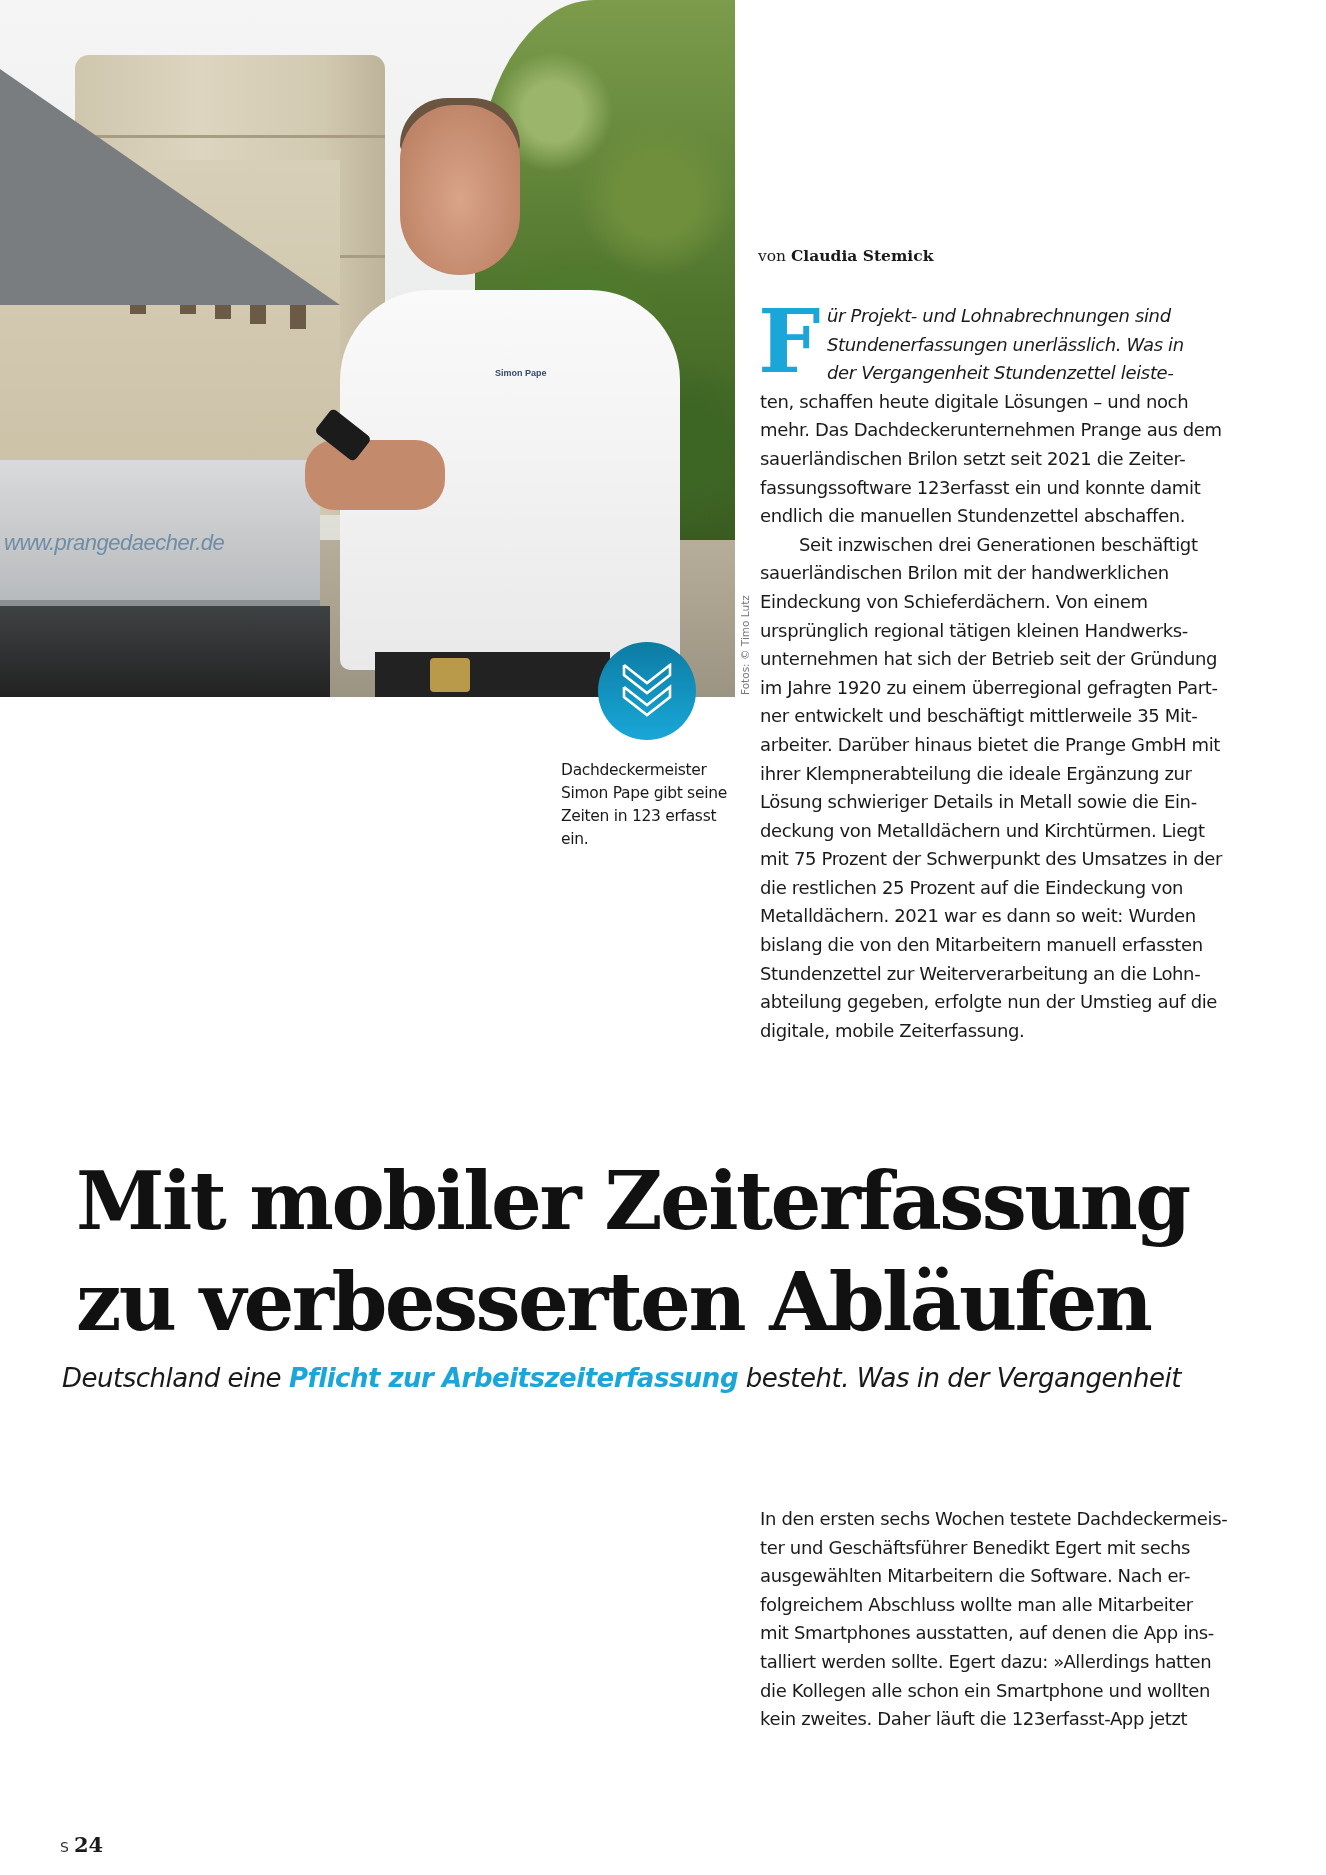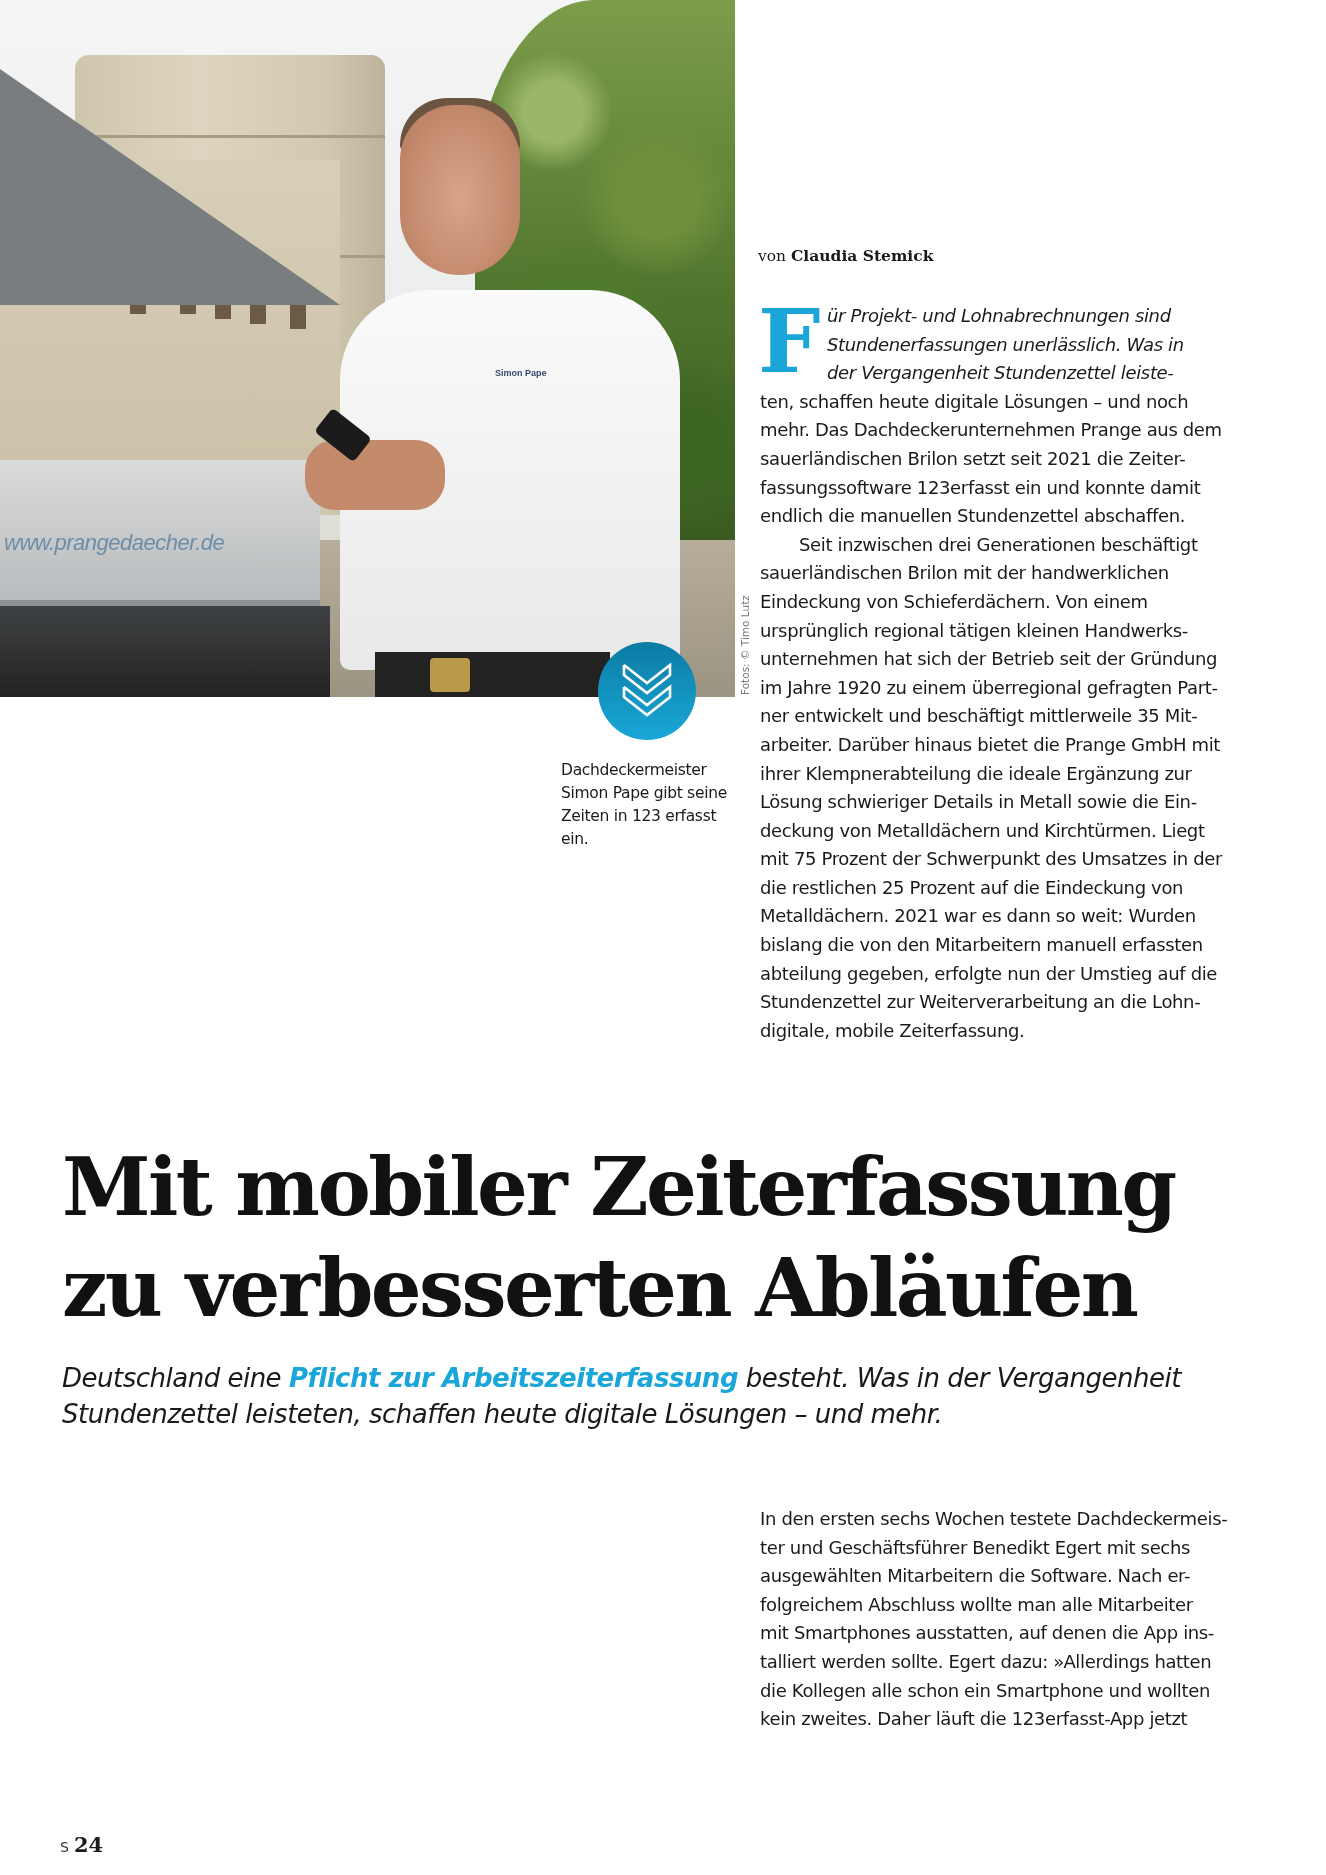--- a/index.html
+++ b/index.html
@@ -63,21 +63,21 @@
   .col { position: absolute; left: 760px; width: 480px; font: 18px/28.6px "DejaVu Sans", sans-serif; color: #1a1a1a;
          letter-spacing: -0.35px; }
   .col p { margin: 0; white-space: nowrap; }
   .col1 { top: 302px; }
   .col2 { top: 1505px; }
   .dropcap { position: absolute; left: -2px; top: -5px; font: bold 88px/1 "DejaVu Serif", serif; color: #1aa6d8; }
   .indent-drop { padding-left: 67px; font-style: italic; }
   .indent-para { padding-left: 39px; }
 
   
-  .headline { position: absolute; left: 62px; top: 1137px; margin: 0; font: bold 80px/101px "DejaVu Serif", serif;
+  .headline { position: absolute; left: 62px; top: 1137px; margin: 14px; font: bold 80px/101px "DejaVu Serif", serif;
               color: #111; letter-spacing: -2.6px; white-space: nowrap; }
 
   
   .deck { position: absolute; left: 62px; top: 1360px; font: italic 26px/36px "DejaVu Sans", sans-serif; color: #1a1a1a;
           letter-spacing: -0.5px; white-space: nowrap; }
   .deck .hl { color: #1aa6d8; font-weight: bold; }
 
   
   .folio { position: absolute; left: 60px; top: 1832px; font: 17px "DejaVu Sans", sans-serif; color: #1a1a1a; }
   .folio .prefix { font-size: 14px; margin-right: 5px; color: #333; }
@@ -153,36 +153,33 @@
   <p>im Jahre 1920 zu einem überregional gefragten Part-</p>
   <p>ner entwickelt und beschäftigt mittlerweile 35 Mit-</p>
   <p>arbeiter. Darüber hinaus bietet die Prange GmbH mit</p>
   <p>ihrer Klempnerabteilung die ideale Ergänzung zur</p>
   <p>Lösung schwieriger Details in Metall sowie die Ein-</p>
   <p>deckung von Metalldächern und Kirchtürmen. Liegt</p>
   <p>mit 75 Prozent der Schwerpunkt des Umsatzes in der</p>
   <p>die restlichen 25 Prozent auf die Eindeckung von</p>
   <p>Metalldächern. 2021 war es dann so weit: Wurden</p>
   <p>bislang die von den Mitarbeitern manuell erfassten</p>
+  <p>Stundenzettel zur Weiterverarbeitung an die Lohn-</p>
   <p>abteilung gegeben, erfolgte nun der Umstieg auf die</p>
-  <p>Stundenzettel zur Weiterverarbeitung an die Lohn-</p>
   <p>digitale, mobile Zeiterfassung.</p>
 </div>
 
 <h1 class="headline">
   <div>Mit mobiler Zeiterfassung</div>
   <div>zu verbesserten Abläufen</div>
 </h1>
 
 <div class="deck">
   <div>
     <span>Deutschland eine </span><span class="hl">Pflicht zur Arbeitszeiterfassung</span><span> besteht. Was in der Vergangenheit</span>
-  </div>
-  <div>
-    <span>Stundenzettel leisteten, schaffen heute digitale Lösungen – und mehr.</span>
   </div>
 </div>
 
 <div class="col col2">
   <p>In den ersten sechs Wochen testete Dachdeckermeis-</p>
   <p>ter und Geschäftsführer Benedikt Egert mit sechs</p>
   <p>ausgewählten Mitarbeitern die Software. Nach er-</p>
   <p>folgreichem Abschluss wollte man alle Mitarbeiter</p>
   <p>mit Smartphones ausstatten, auf denen die App ins-</p>
   <p>talliert werden sollte. Egert dazu: »Allerdings hatten</p>

